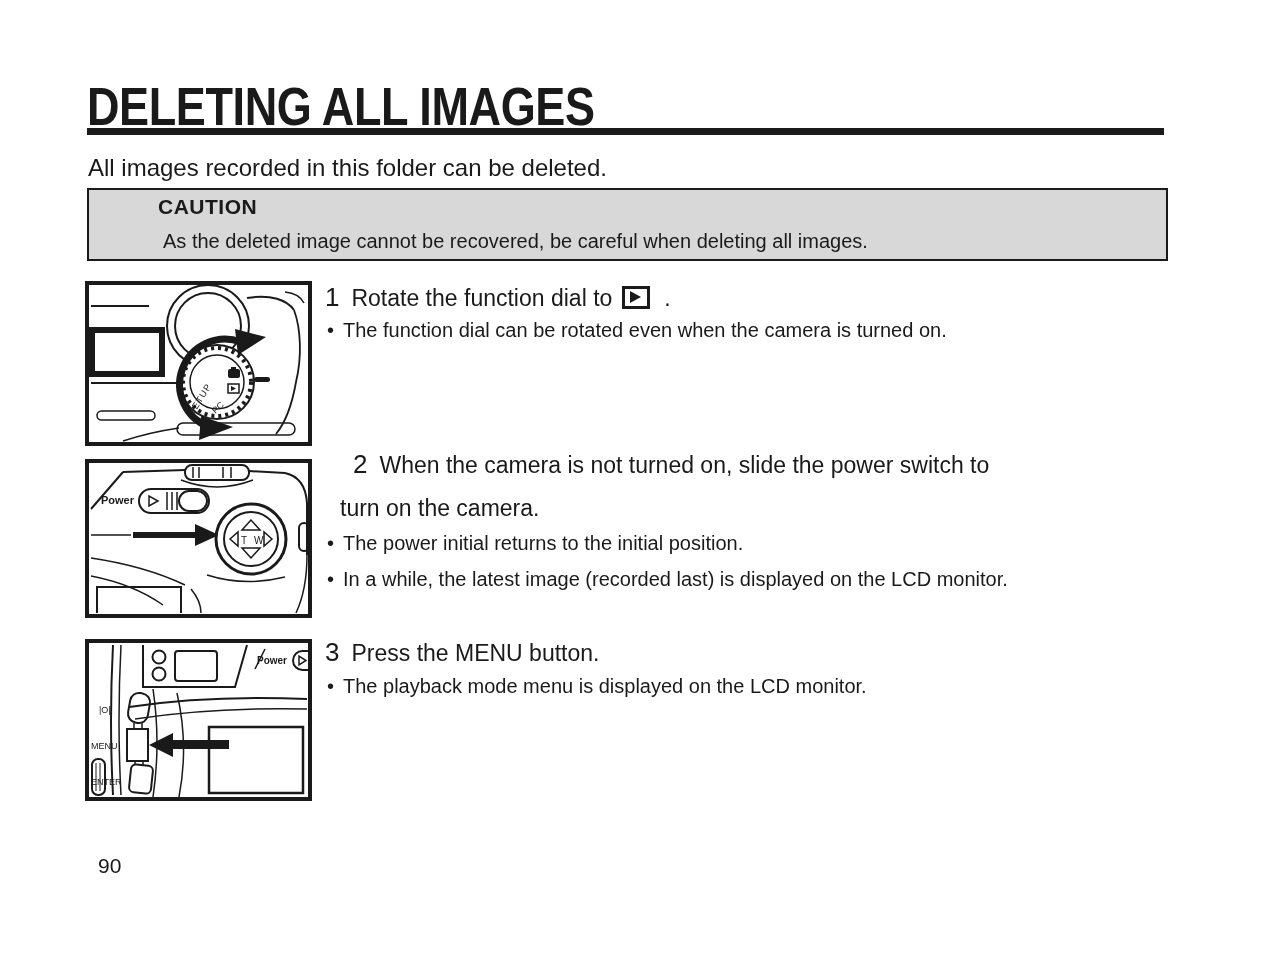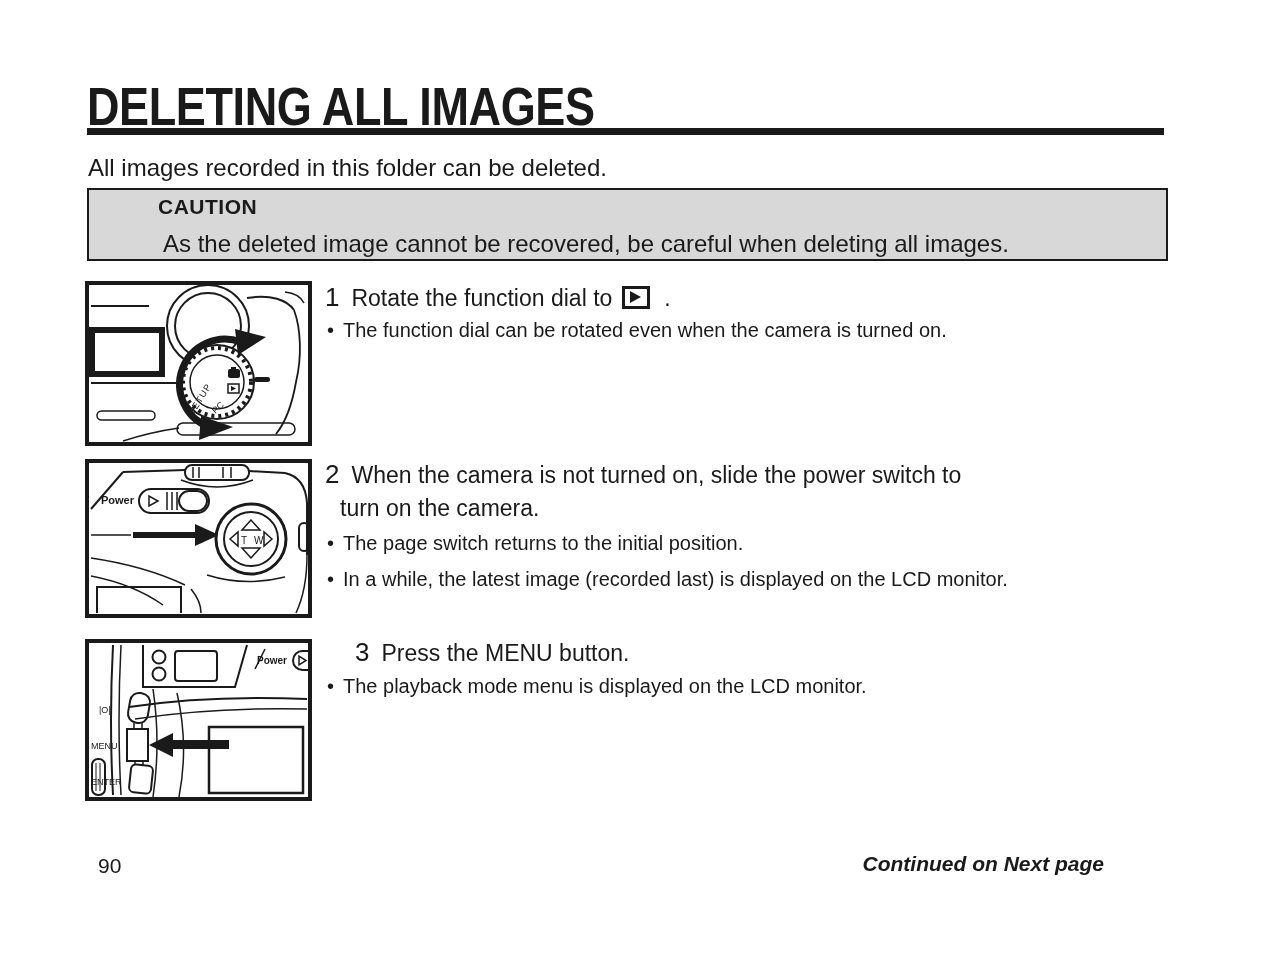--- a/index.html
+++ b/index.html
@@ -10,34 +10,34 @@
   .title { position:absolute; left:87px; top:80px; font-weight:bold; font-size:53px;
            line-height:1; white-space:nowrap; transform:scaleX(0.85); transform-origin:left top;
            letter-spacing:-0.5px; }
   .title-rule { position:absolute; left:87px; top:128px; width:1077px; height:7px; background:#1a1a1a; }
 
   .intro { position:absolute; left:88px; top:154px; font-size:24px; }
 
   .caution-box { position:absolute; left:87px; top:188px; width:1081px; height:73px;
                  background:#d8d8d8; border:2px solid #1a1a1a;padding-left:21px; }
   .caution-label { position:absolute; left:69px; top:5px; font-weight:bold; font-size:21px; letter-spacing:0.5px; }
-  .caution-body  { position:absolute; left:74px; top:40px; font-size:24px; }
+  .caution-body  { position:absolute; left:74px; top:40px; font-size:20px; }
 
   .illus { position:absolute; left:85px; width:227px; border:4px solid #1a1a1a; background:#fff; }
   #illus1 { top:281px; height:165px; }
   #illus2 { top:459px; height:159px; }
   #illus3 { top:639px; height:162px; }
   .illus svg { display:block; }
 
   .step-head { position:absolute; left:325px; font-weight:normal; font-size:23px; white-space:nowrap; }
   .step-num { font-size:26px; margin-right:12px; }
   #head1 { top:282px; }
-  #head2 { top:459px; }
+  #head2 { top:449px;margin-left:28px; }
   #head2b { top:495px; left:340px; }
-  #head3 { top:637px;margin-left:30px; }
+  #head3 { top:637px; }
 
   .bullet { position:absolute; left:327px; font-size:20px; white-space:nowrap; }
   .bullet .bm { margin-right:9px; }
   #b1a { top:319px; }
   #b2a { top:532px; }
   #b2b { top:568px; }
   #b3a { top:675px; }
 
   .pb-icon { display:inline-block; vertical-align:-3px; width:28px; height:23px;
              border:3px solid #1a1a1a; position:relative; margin:0 8px 0 10px; }
@@ -192,29 +192,28 @@
   </div>
   <div class="bullet" id="b1a">
     <span class="bm">•</span><span>The function dial can be rotated even when the camera is turned on.</span>
   </div>
 
   <div class="step-head" id="head2">
     <span class="step-num">2</span><span>When the camera is not turned on, slide the power switch to</span>
   </div>
   <div class="step-head" id="head2b">turn on the camera.</div>
   <div class="bullet" id="b2a">
-    <span class="bm">•</span><span>The page switch returns to the initial position.</span>
+    <span class="bm">•</span><span>The power initial returns to the initial position.</span>
   </div>
   <div class="bullet" id="b2b">
     <span class="bm">•</span><span>In a while, the latest image (recorded last) is displayed on the LCD monitor.</span>
   </div>
 
   <div class="step-head" id="head3">
     <span class="step-num">3</span><span>Press the MENU button.</span>
   </div>
   <div class="bullet" id="b3a">
     <span class="bm">•</span><span>The playback mode menu is displayed on the LCD monitor.</span>
   </div>
 
   <div class="page-number">90</div>
-  <div class="continued">Continued on Next page</div>
 
 </div>
 
 </body></html>

